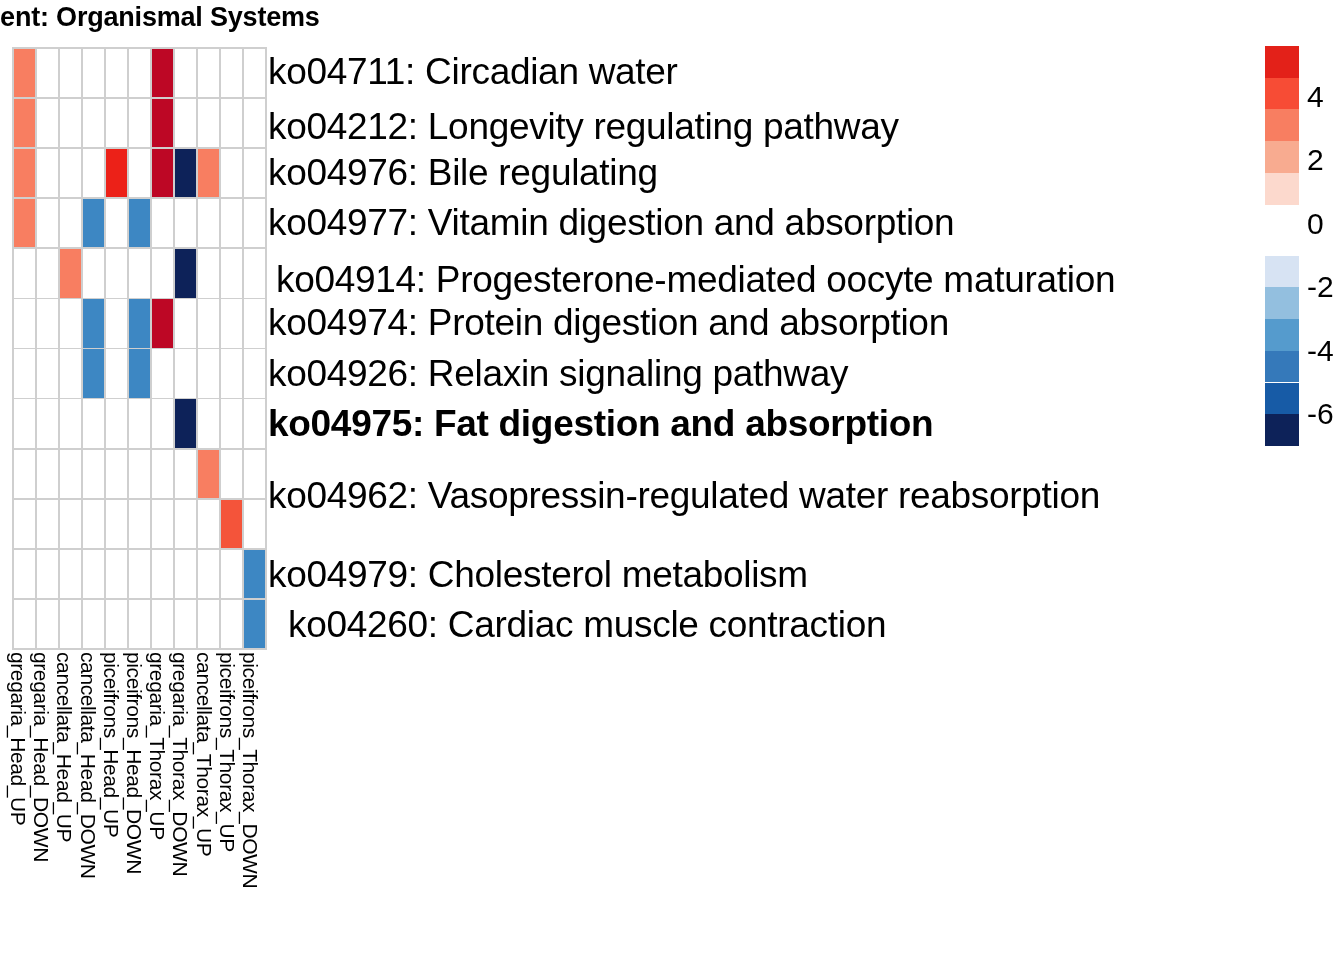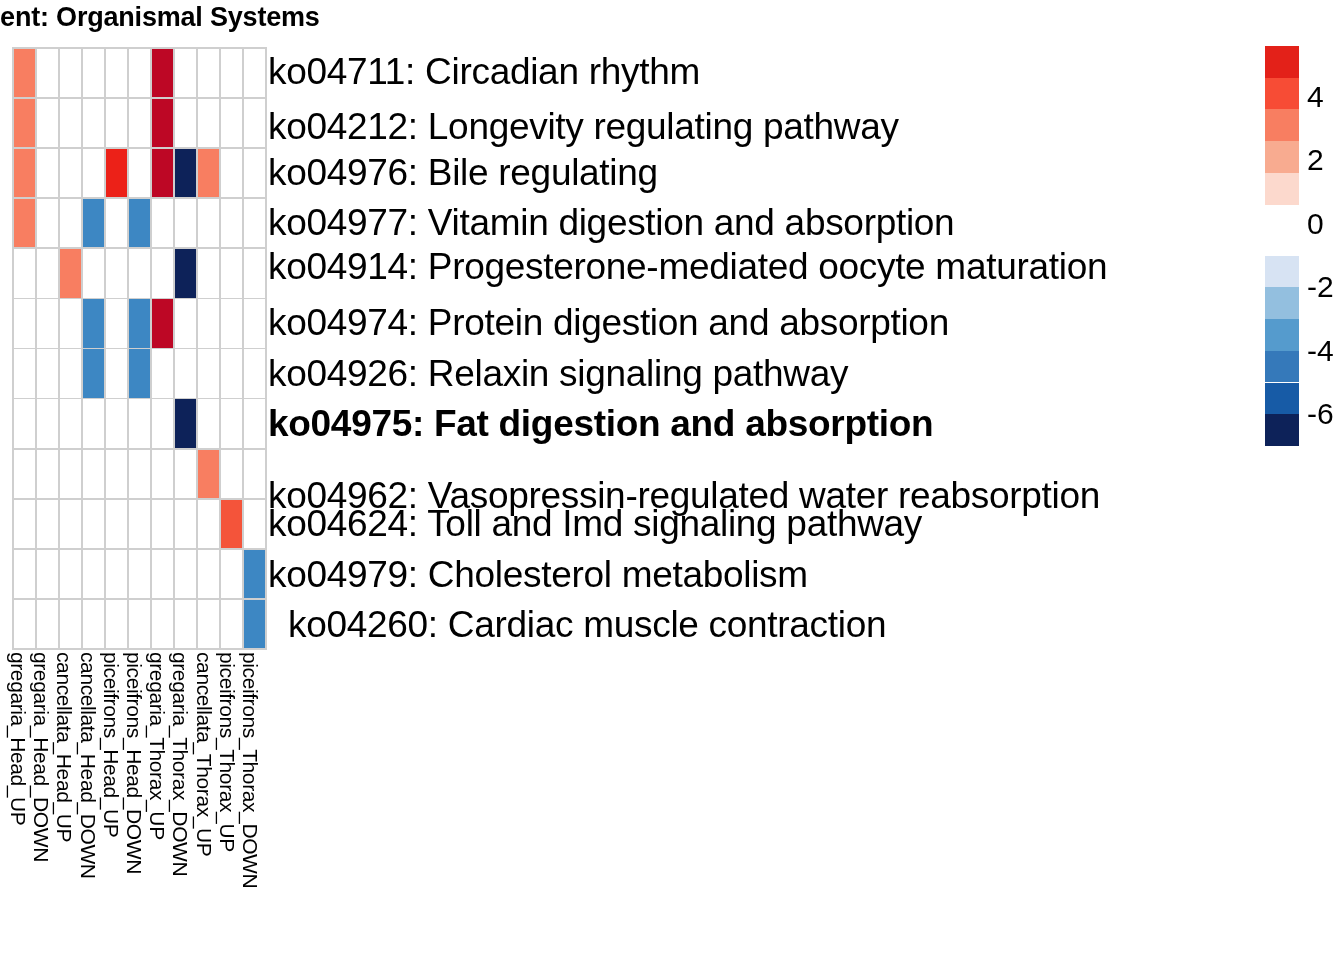--- a/index.html
+++ b/index.html
@@ -211,30 +211,29 @@
     <div class="cell"></div>
     <div class="cell"></div>
     <div class="cell"></div>
     <div class="cell"></div>
     <div class="cell"></div>
     <div class="cell"></div>
     <div class="cell" style="background: rgb(61, 135, 195);"></div>
   </div>
 
 <div id="rowlabels">
-    <div class="rowlabel" style="top: 0px;">ko04711: Circadian rhythm</div>
+    <div class="rowlabel" style="top: 0px;">ko04711: Circadian water</div>
     <div class="rowlabel" style="top: 55px;">ko04212: Longevity regulating pathway</div>
     <div class="rowlabel" style="top: 100.5px;">ko04976: Bile regulating</div>
     <div class="rowlabel" style="top: 150.75px; text-align: right;">ko04977: Vitamin digestion and absorption</div>
-    <div class="rowlabel" style="top: 195px;">ko04914: Progesterone-mediated oocyte maturation</div>
+    <div class="rowlabel" style="top: 208px; margin-left: 8px;">ko04914: Progesterone-mediated oocyte maturation</div>
     <div class="rowlabel" style="top: 251.25px;">ko04974: Protein digestion and absorption</div>
     <div class="rowlabel" style="top: 301.5px;">ko04926: Relaxin signaling pathway</div>
     <div class="rowlabel" style="top: 351.75px; font-weight: bold;">ko04975: Fat digestion and absorption</div>
     <div class="rowlabel" style="top: 424px;">ko04962: Vasopressin-regulated water reabsorption</div>
-    <div class="rowlabel" style="top: 452.25px;">ko04624: Toll and Imd signaling pathway</div>
     <div class="rowlabel" style="top: 502.5px; text-align: right;">ko04979: Cholesterol metabolism</div>
     <div class="rowlabel" style="top: 552.75px; margin-left: 20px;">ko04260: Cardiac muscle contraction</div>
   </div>
 
 <div id="collabels">
     <div class="collabel" style="left: 18.0818px;">gregaria_Head_UP</div>
     <div class="collabel" style="left: 41.2636px;">gregaria_Head_DOWN</div>
     <div class="collabel" style="left: 64.4455px;">cancellata_Head_UP</div>
     <div class="collabel" style="left: 87.6273px;">cancellata_Head_DOWN</div>
     <div class="collabel" style="left: 110.809px;">piceifrons_Head_UP</div>

